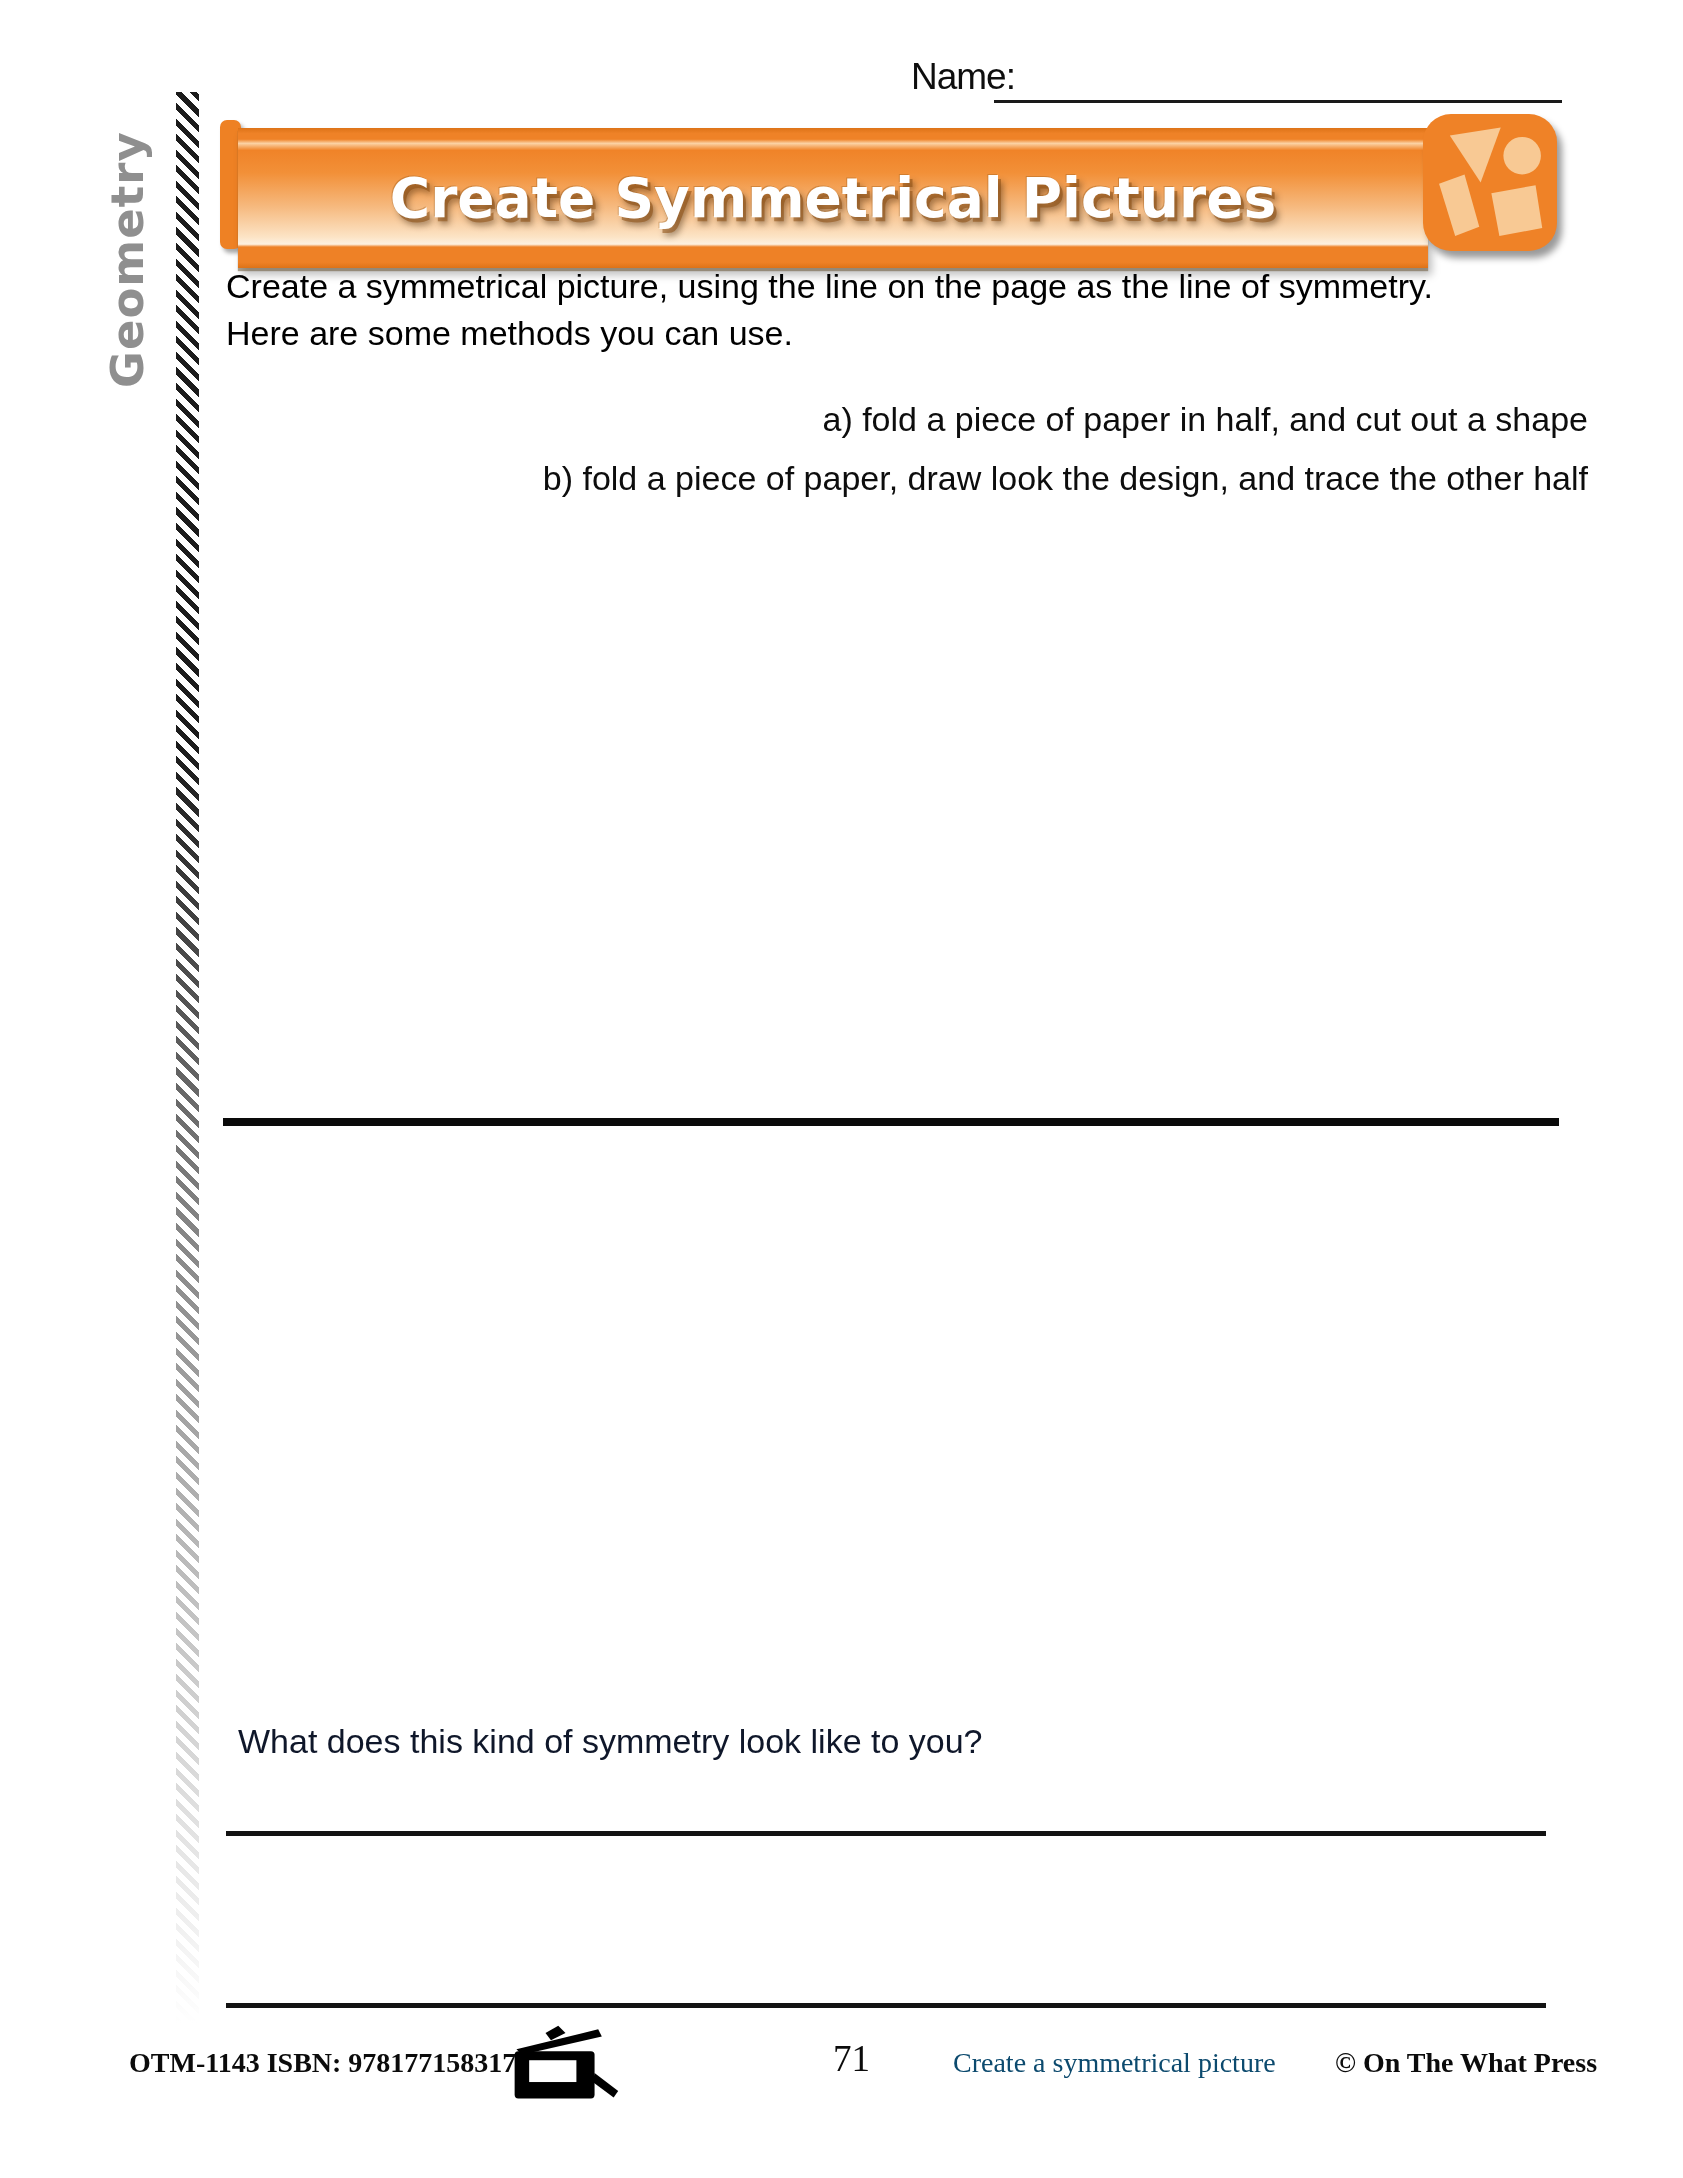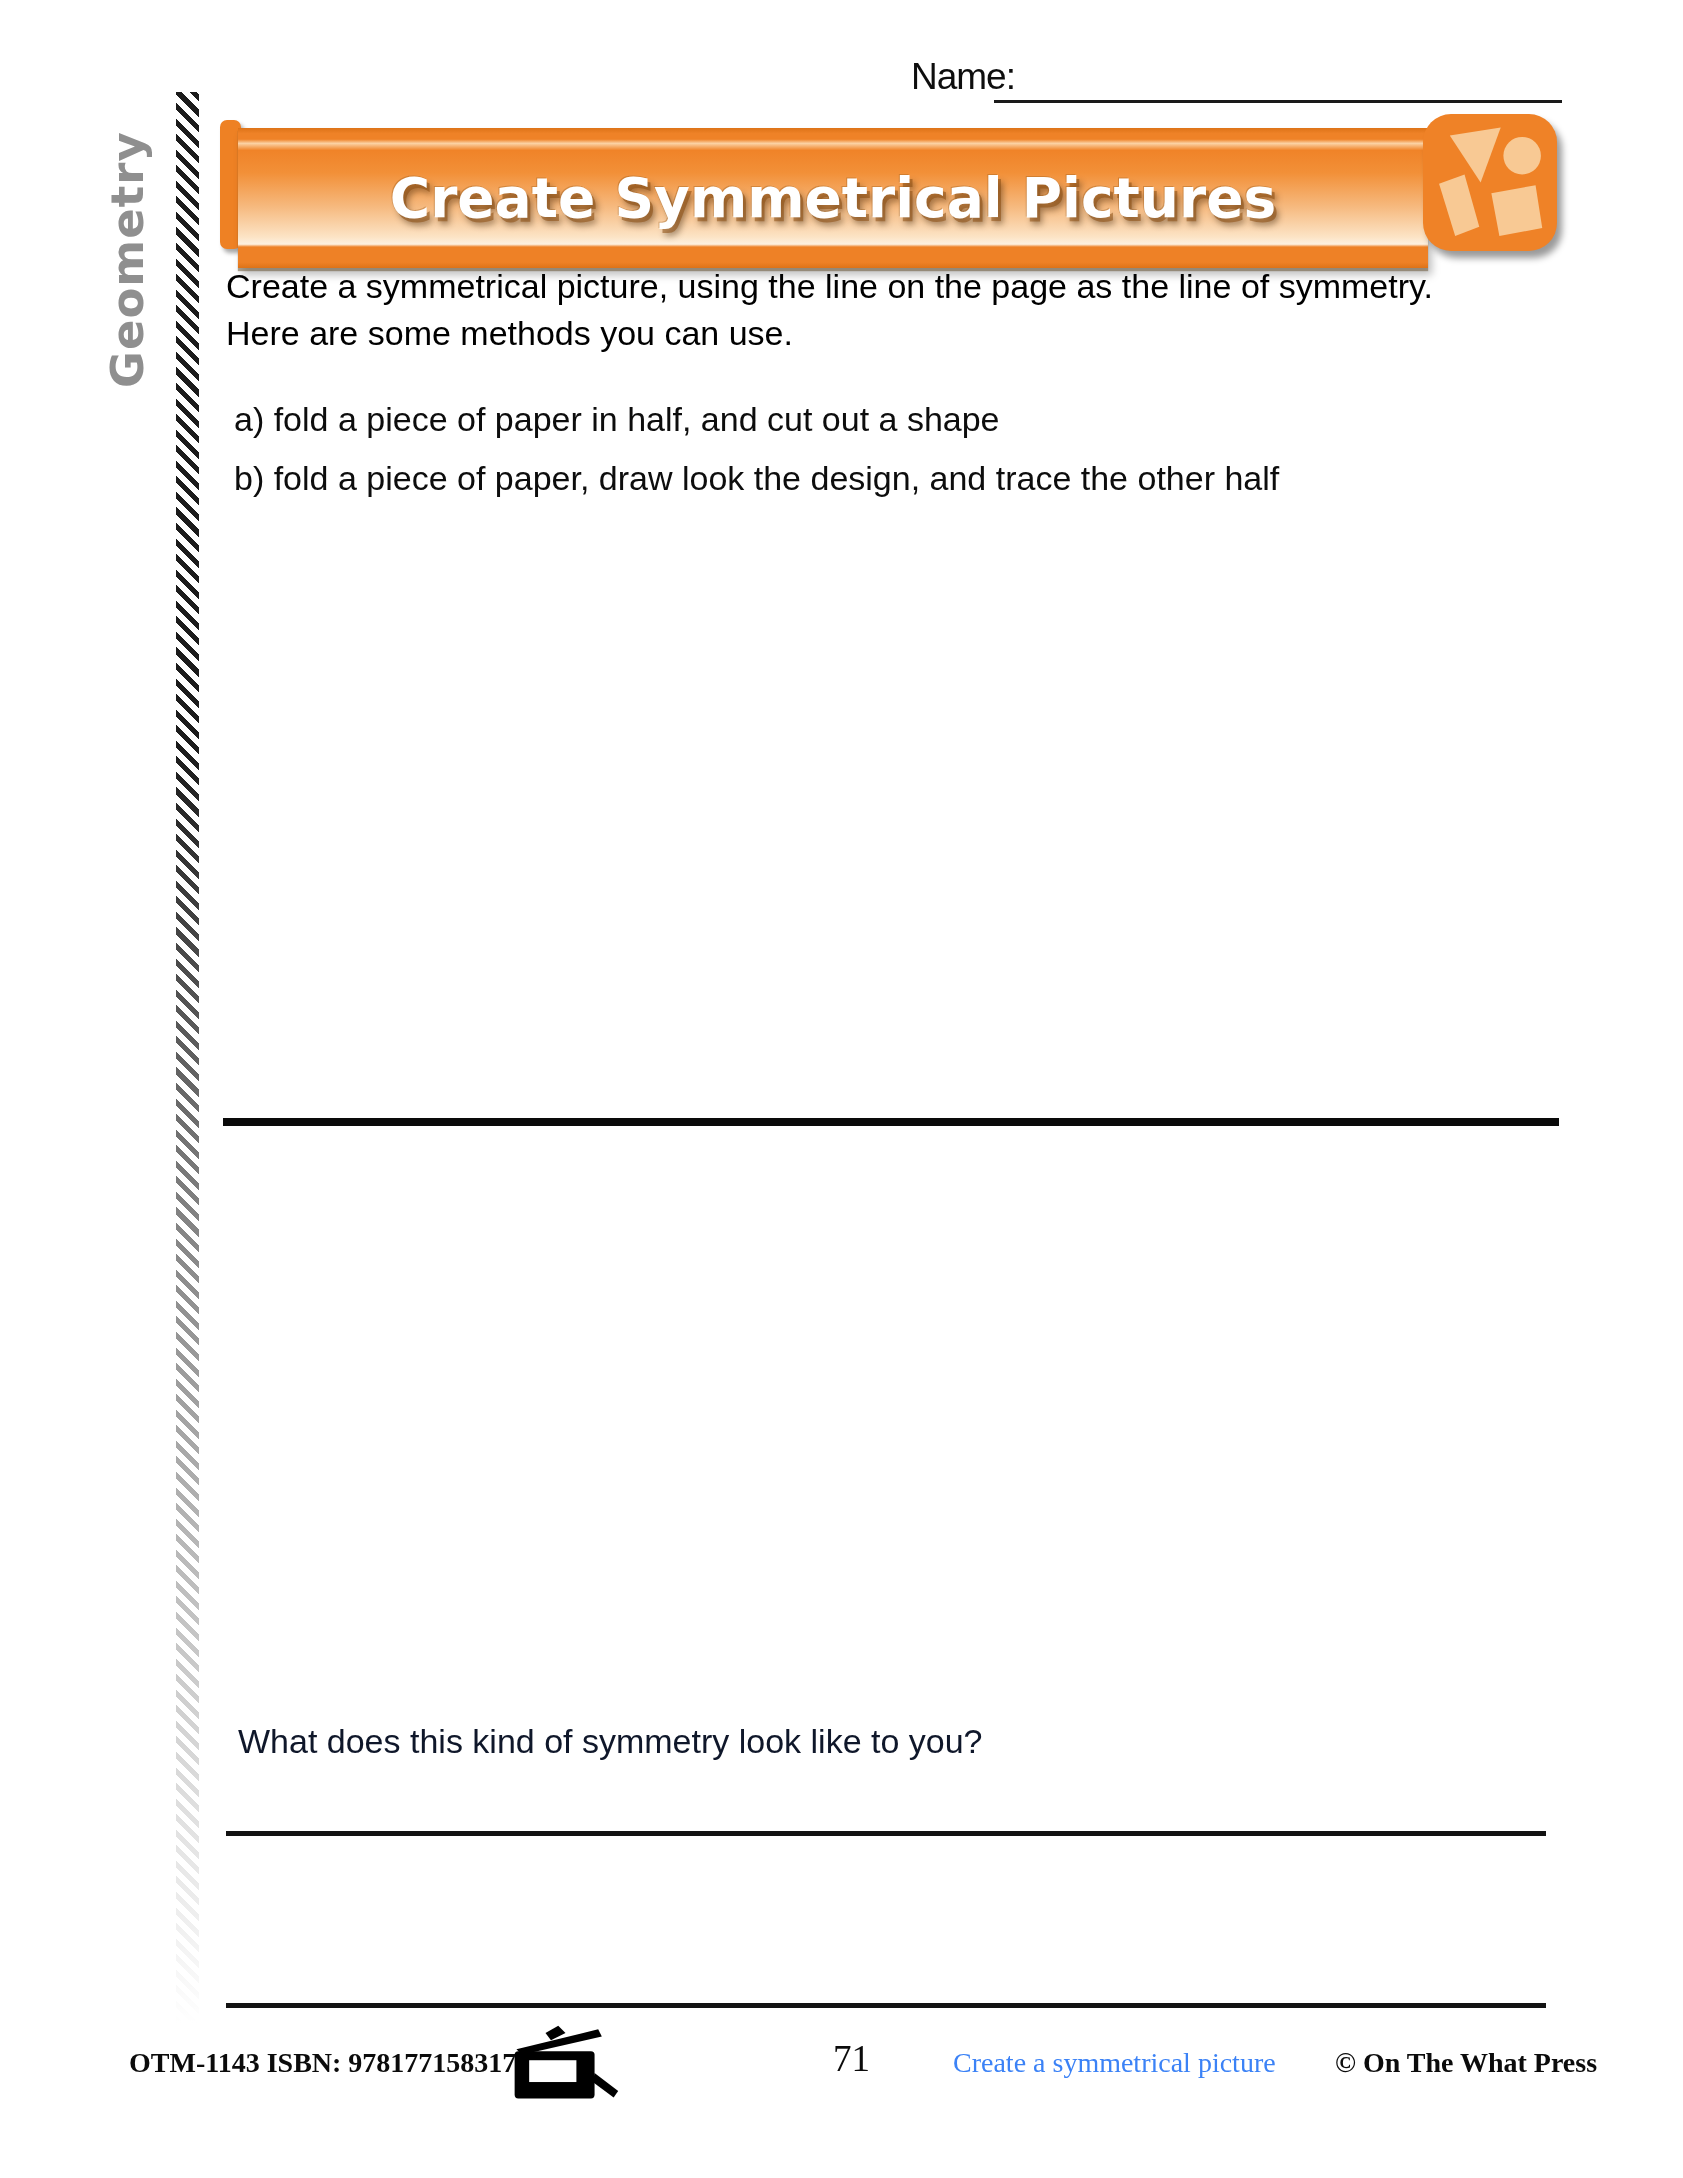--- a/index.html
+++ b/index.html
@@ -64,21 +64,21 @@
     display:flex;align-items:center;justify-content:center;
     writing-mode:vertical-rl;transform:rotate(180deg);
     font-family:"DejaVu Sans",sans-serif;
     font-weight:bold;font-size:45px;color:#8f8f8f;letter-spacing:1px;
   }
   
   .intro{
     position:absolute;left:226px;top:263px;width:1272px;margin:0;
     font-size:34px;line-height:47px;color:#000000;
   }
-  .methods{position:absolute;left:234px;top:399px;width:1376px;}
+  .methods{position:absolute;left:212px;top:399px;width:1376px;text-align:right;}
   .methods p{margin:0 0 19px 0;font-size:34px;line-height:40px;color:#0d0d0d;white-space:nowrap;}
   
   .symline{
     position:absolute;left:223px;top:1118px;width:1336px;height:8px;
     background:#0a0a0a;
   }
   
   .question{position:absolute;left:226px;margin:12px;font-size:34px;color:#0f172a;white-space:nowrap;}
   .q1{top:1710px;}
   .q2{top:1886px;}
@@ -92,21 +92,21 @@
     white-space:nowrap;
   }
   .f-icon{position:absolute;left:511px;top:2018px;width:109px;height:99px;}
   .f-icon svg{width:100%;height:100%;}
   .f-page{
     position:absolute;left:833px;top:2037px;
     font-family:"Liberation Serif",serif;font-size:37px;color:#0b0b0b;
   }
   .f-caption{
     position:absolute;left:953px;top:2047px;
-    font-family:"Liberation Serif",serif;font-size:28px;color:#3b82f6;
+    font-family:"Liberation Serif",serif;font-size:28px;color:#0c4a6e;
     white-space:nowrap;
   }
   .f-pub{
     position:absolute;left:1335px;top:2047px;
     font-family:"Liberation Serif",serif;font-weight:bold;font-size:28px;color:#0b0b0b;
     white-space:nowrap;
   }
 </style>
 </head>
 <body>

